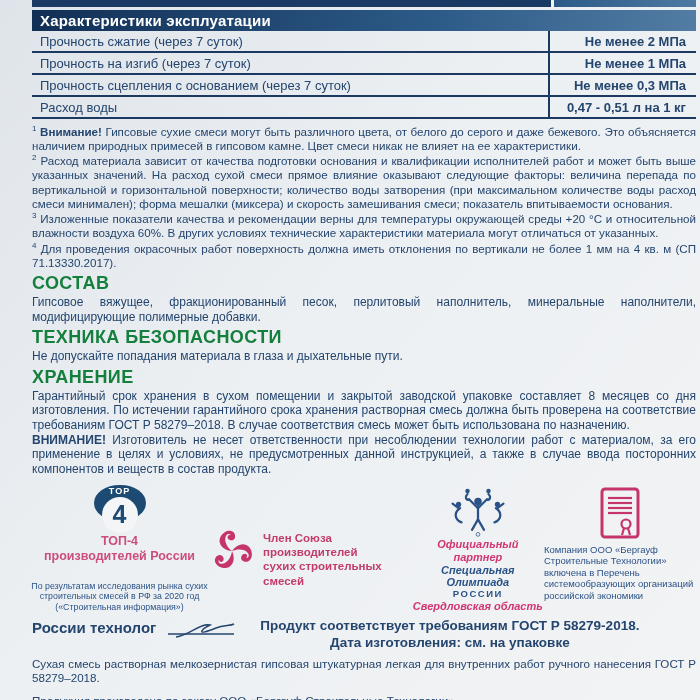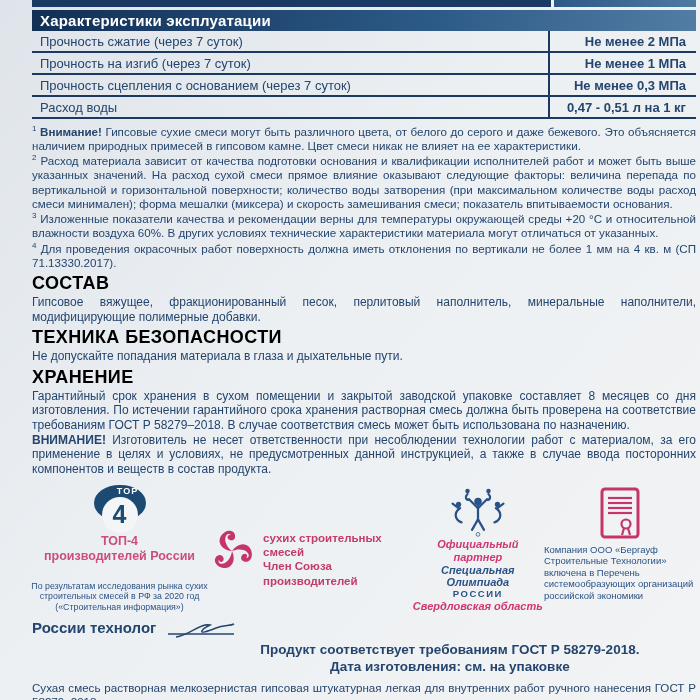--- a/index.html
+++ b/index.html
@@ -28,30 +28,30 @@
   }
 
   
   .footnotes{margin-top:5px;font-size:11.6px;line-height:1.23;text-align:justify;}
   .footnotes p{margin:0;}
   .footnotes sup{font-size:8px;}
   .fn-bold{font-weight:bold;}
 
   
   .sec-title{
-    margin:3px 0 1px 0;color:#000000;font-size:18px;font-weight:bold;letter-spacing:.4px;
+    margin:3px 0 1px 0;color:#15803d;font-size:18px;font-weight:bold;letter-spacing:.4px;
   }
   .sec-body{margin:0;font-size:12px;line-height:1.22;text-align:justify;}
   .warn-bold{font-weight:bold;}
 
   
   .badges{display:flex;margin-top:8px;height:128px;}
   .badge-top4{width:175px;display:flex;flex-direction:column;align-items:center;text-align:center;}
   .top4-circle{width:52px;height:52px;border-radius:50%;background:#1d4a73;position:relative;}
-  .top4-top{position:absolute;top:1px;left:8px;width:100%;text-align:center;color:#fff;font-size:9px;font-weight:bold;letter-spacing:1px;}
+  .top4-top{position:absolute;top:1px;left:0;width:100%;text-align:center;color:#fff;font-size:9px;font-weight:bold;letter-spacing:1px;}
   .top4-inner{position:absolute;left:8px;top:12px;width:36px;height:36px;border-radius:50%;background:#f3f5f7;
     display:flex;align-items:center;justify-content:center;color:#1d4a73;font-size:25px;font-weight:bold;}
   .top4-cap{margin-top:13px;color:#cc4d7d;font-weight:bold;font-size:12.5px;line-height:1.15;}
   .top4-sub{margin-top:18px;color:#2a5287;font-size:8.8px;line-height:1.2;width:182px;}
 
   .badge-union{width:235px;display:flex;align-items:flex-start;padding-top:40px;}
   .union-icon{flex:0 0 50px;height:52px;}
   .union-text{margin-left:6px;color:#c33b69;font-weight:bold;font-size:11.5px;line-height:1.25;padding-top:6px;}
 
   .badge-olymp{width:152px;display:flex;flex-direction:column;align-items:center;text-align:center;}
@@ -62,21 +62,21 @@
   .ol4{color:#d23572;font-style:italic;font-weight:bold;font-size:11px;line-height:1.15;}
 
   .badge-company{flex:1;display:flex;flex-direction:column;align-items:center;text-align:left;padding-top:2px;}
   .cert-icon{width:40px;height:52px;}
   .company-text{margin-top:5px;color:#2a5287;font-size:9.5px;line-height:1.22;width:152px;}
 
   
   .sign-row{display:flex;align-items:flex-start;margin-top:4px;}
   .sign-label{font-weight:bold;font-size:15px;white-space:nowrap;padding-top:2px;}
   .sign-svg{margin:4px 8px 0 10px;}
-  .sign-right{margin-left:14px;font-weight:bold;font-size:13.5px;line-height:1.3;margin-top:24px;}
+  .sign-right{margin-left:14px;font-weight:bold;font-size:13.5px;line-height:1.3;}
   .sign-right .c{text-align:center;}
 
   .desc{margin:5px 0 0 0;font-size:11.6px;line-height:1.25;text-align:justify;}
   .produced{margin:8px 0 0 0;font-size:11.6px;line-height:1.25;}
 </style>
 </head>
 <body>
 
 <div class="page">
 
@@ -146,22 +146,22 @@
           </g>
           <g transform="rotate(120 24 24)">
             <path d="M24 24 C 12 23, 8 12, 17 6 C 22 3, 27 5, 27 10 C 27 14, 22 15, 20 12 C 19 10, 21 8, 23 9 C 22 7, 19 7, 18 10 C 16 15, 20 21, 24 24 Z"></path>
           </g>
           <g transform="rotate(240 24 24)">
             <path d="M24 24 C 12 23, 8 12, 17 6 C 22 3, 27 5, 27 10 C 27 14, 22 15, 20 12 C 19 10, 21 8, 23 9 C 22 7, 19 7, 18 10 C 16 15, 20 21, 24 24 Z"></path>
           </g>
         </g>
       </svg>
       <div class="union-text">
+        <div>Член Союза производителей</div>
         <div>сухих строительных смесей</div>
-        <div>Член Союза производителей</div>
       </div>
     </div>
 
     <div class="badge-olymp">
       <svg class="olymp-icon" viewBox="0 0 92 72">
         <g stroke="#2a5287" stroke-width="3" fill="none" stroke-linecap="round">
 
           <circle cx="46" cy="22" r="5" fill="#2a5287" stroke="none"></circle>
           <path d="M46 28 L46 46"></path>
           <path d="M46 31 L34 19"></path>

